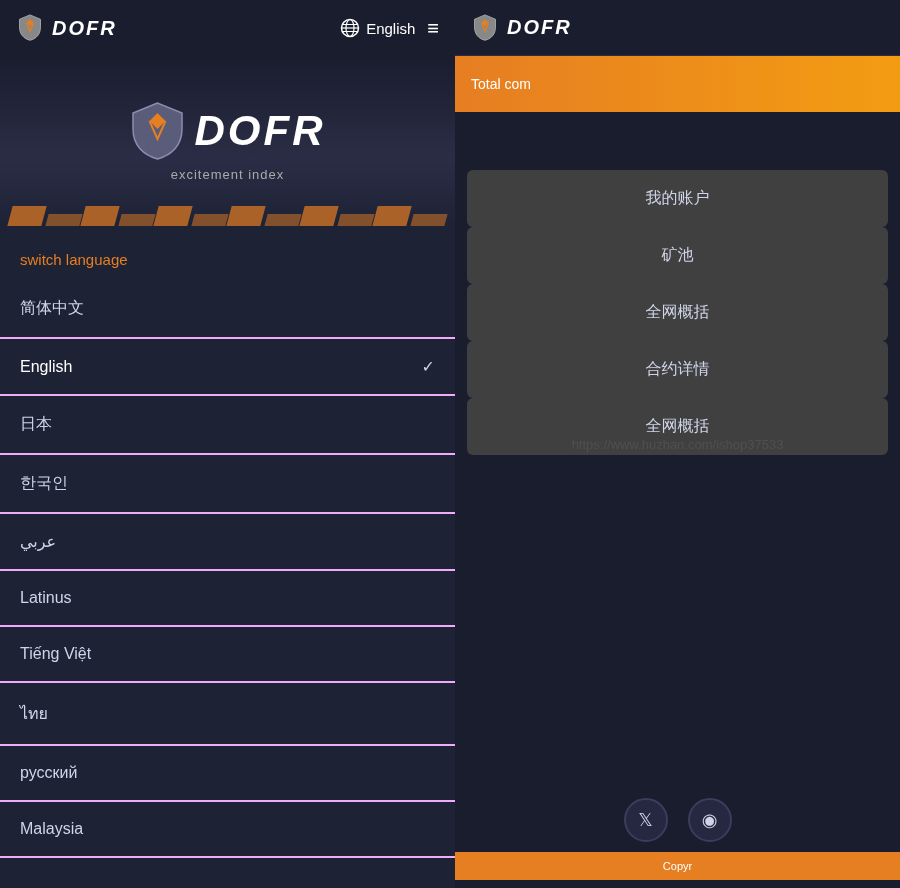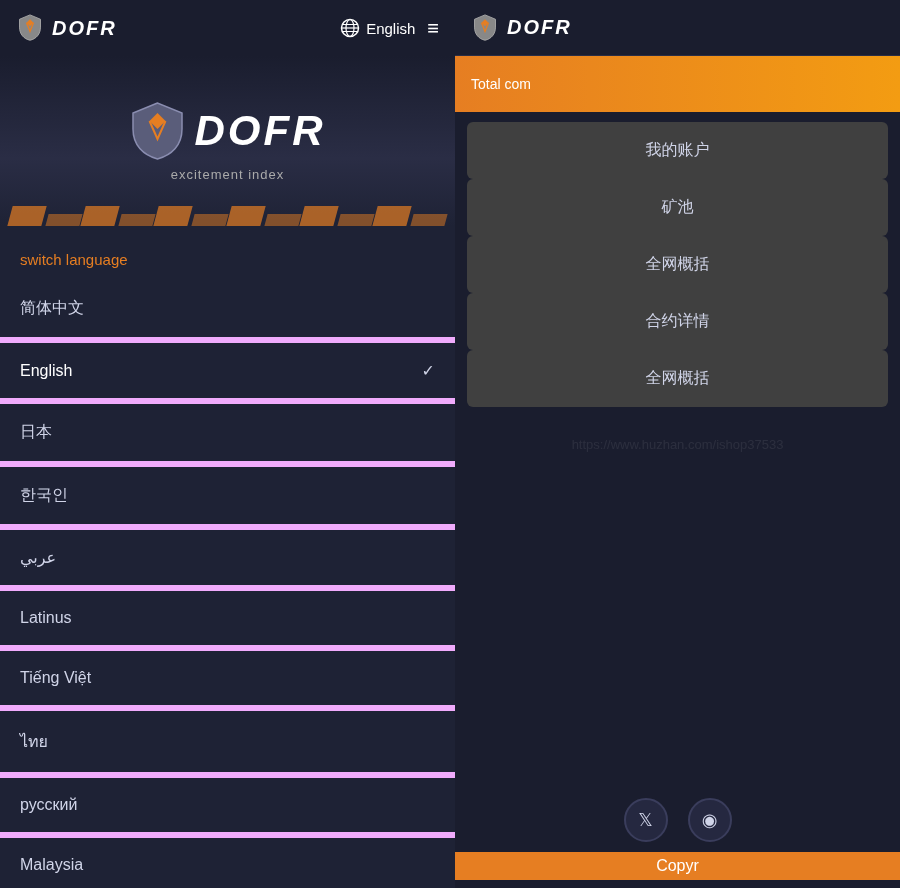--- a/index.html
+++ b/index.html
@@ -149,21 +149,21 @@
       font-weight: 500;
     }
     .lang-item {
       display: flex;
       align-items: center;
       justify-content: space-between;
       padding: 18px 20px;
       color: #d0d4e8;
       font-size: 16px;
       cursor: pointer;
-      border-bottom: 6px solid #f0abfc;
+      border-bottom: 2px solid #f0abfc;
       transition: background 0.15s;
     }
     .lang-item.active {
       color: #fff;
     }
     .check-icon {
       color: #d0d4e8;
       font-size: 16px;
     }
 
@@ -188,20 +188,21 @@
       border-bottom: 1px solid #2a2d45;
       flex-shrink: 0;
     }
 
     
     .right-content {
       flex: 1;
       display: flex;
       flex-direction: column;
       overflow: hidden;
+      gap: 48px;
     }
 
     
     .top-bar {
       height: 56px;
       background: linear-gradient(90deg, #e67e22, #f39c12);
       display: flex;
       align-items: center;
       padding: 0 16px;
       flex-shrink: 0;
@@ -274,21 +275,21 @@
     .copyright-bar {
       width: 100%;
       background: #e67e22;
       height: 28px;
       display: flex;
       align-items: center;
       justify-content: center;
     }
     .copyright-text {
       color: #fff;
-      font-size: 16px;
+      font-size: 11px;
     }
 
     
     .language-menu::-webkit-scrollbar {
       width: 4px;
     }
     .language-menu::-webkit-scrollbar-track {
       background: #1e2235;
     }
     .language-menu::-webkit-scrollbar-thumb {

